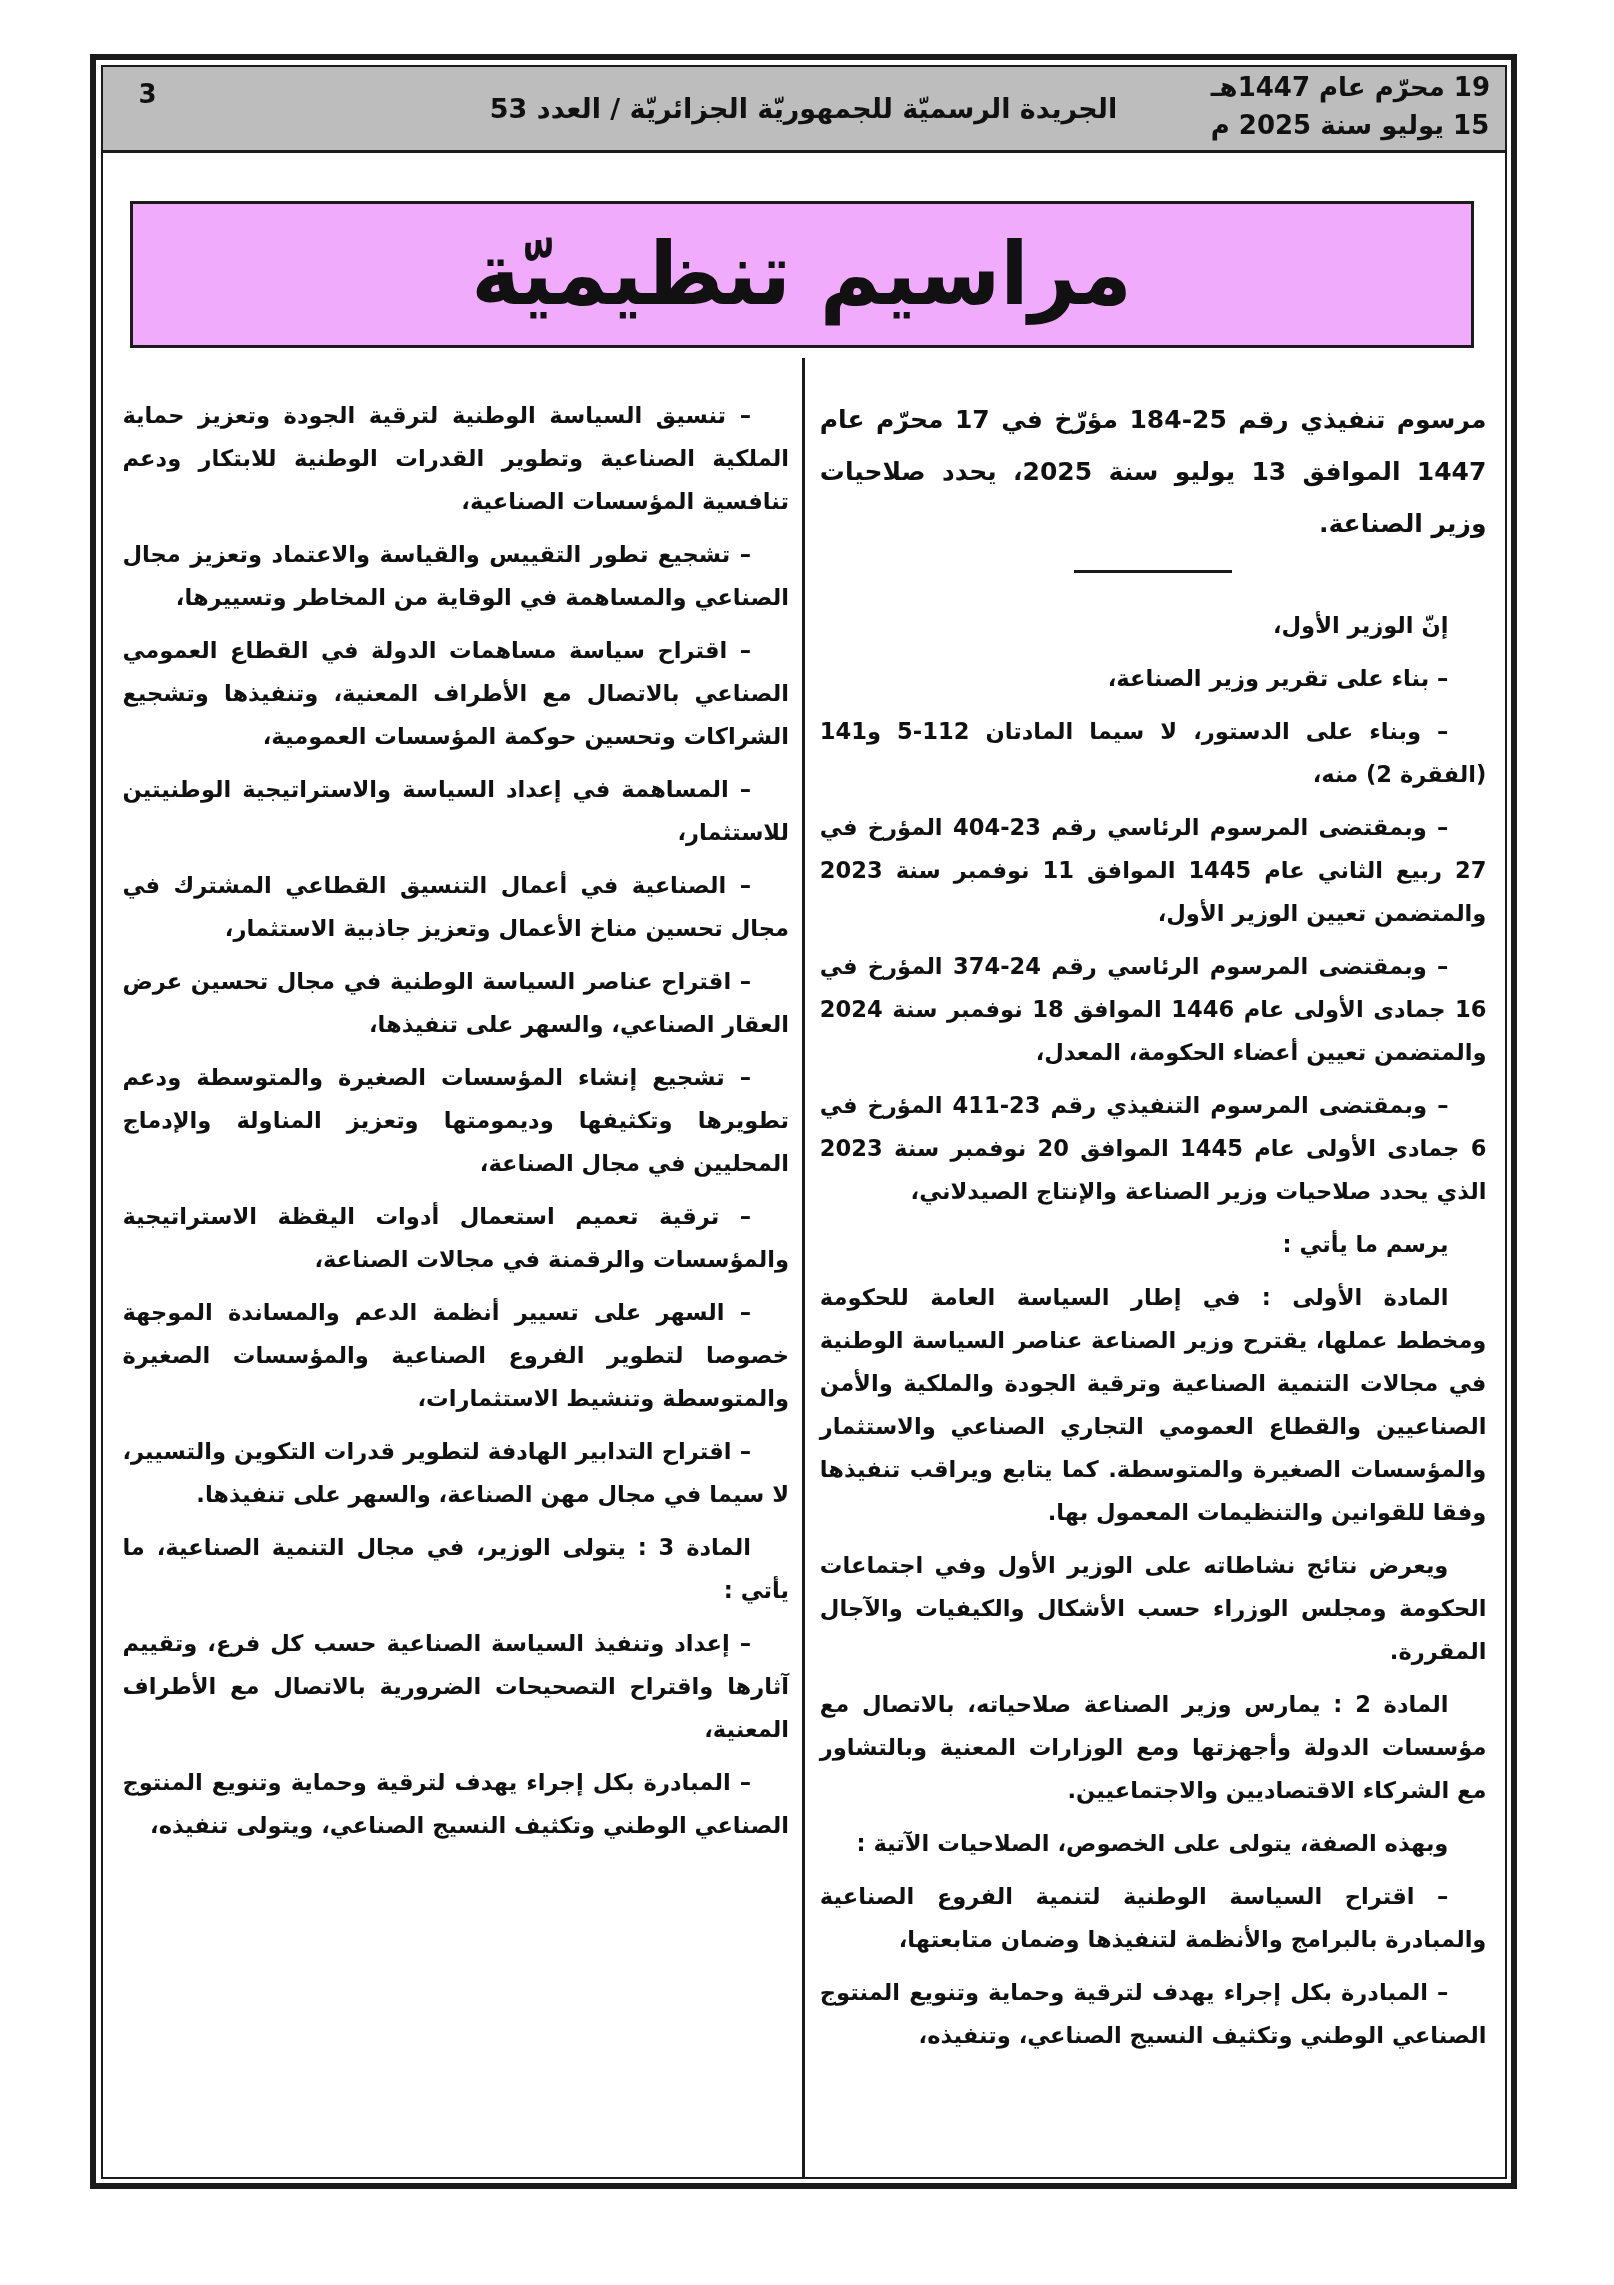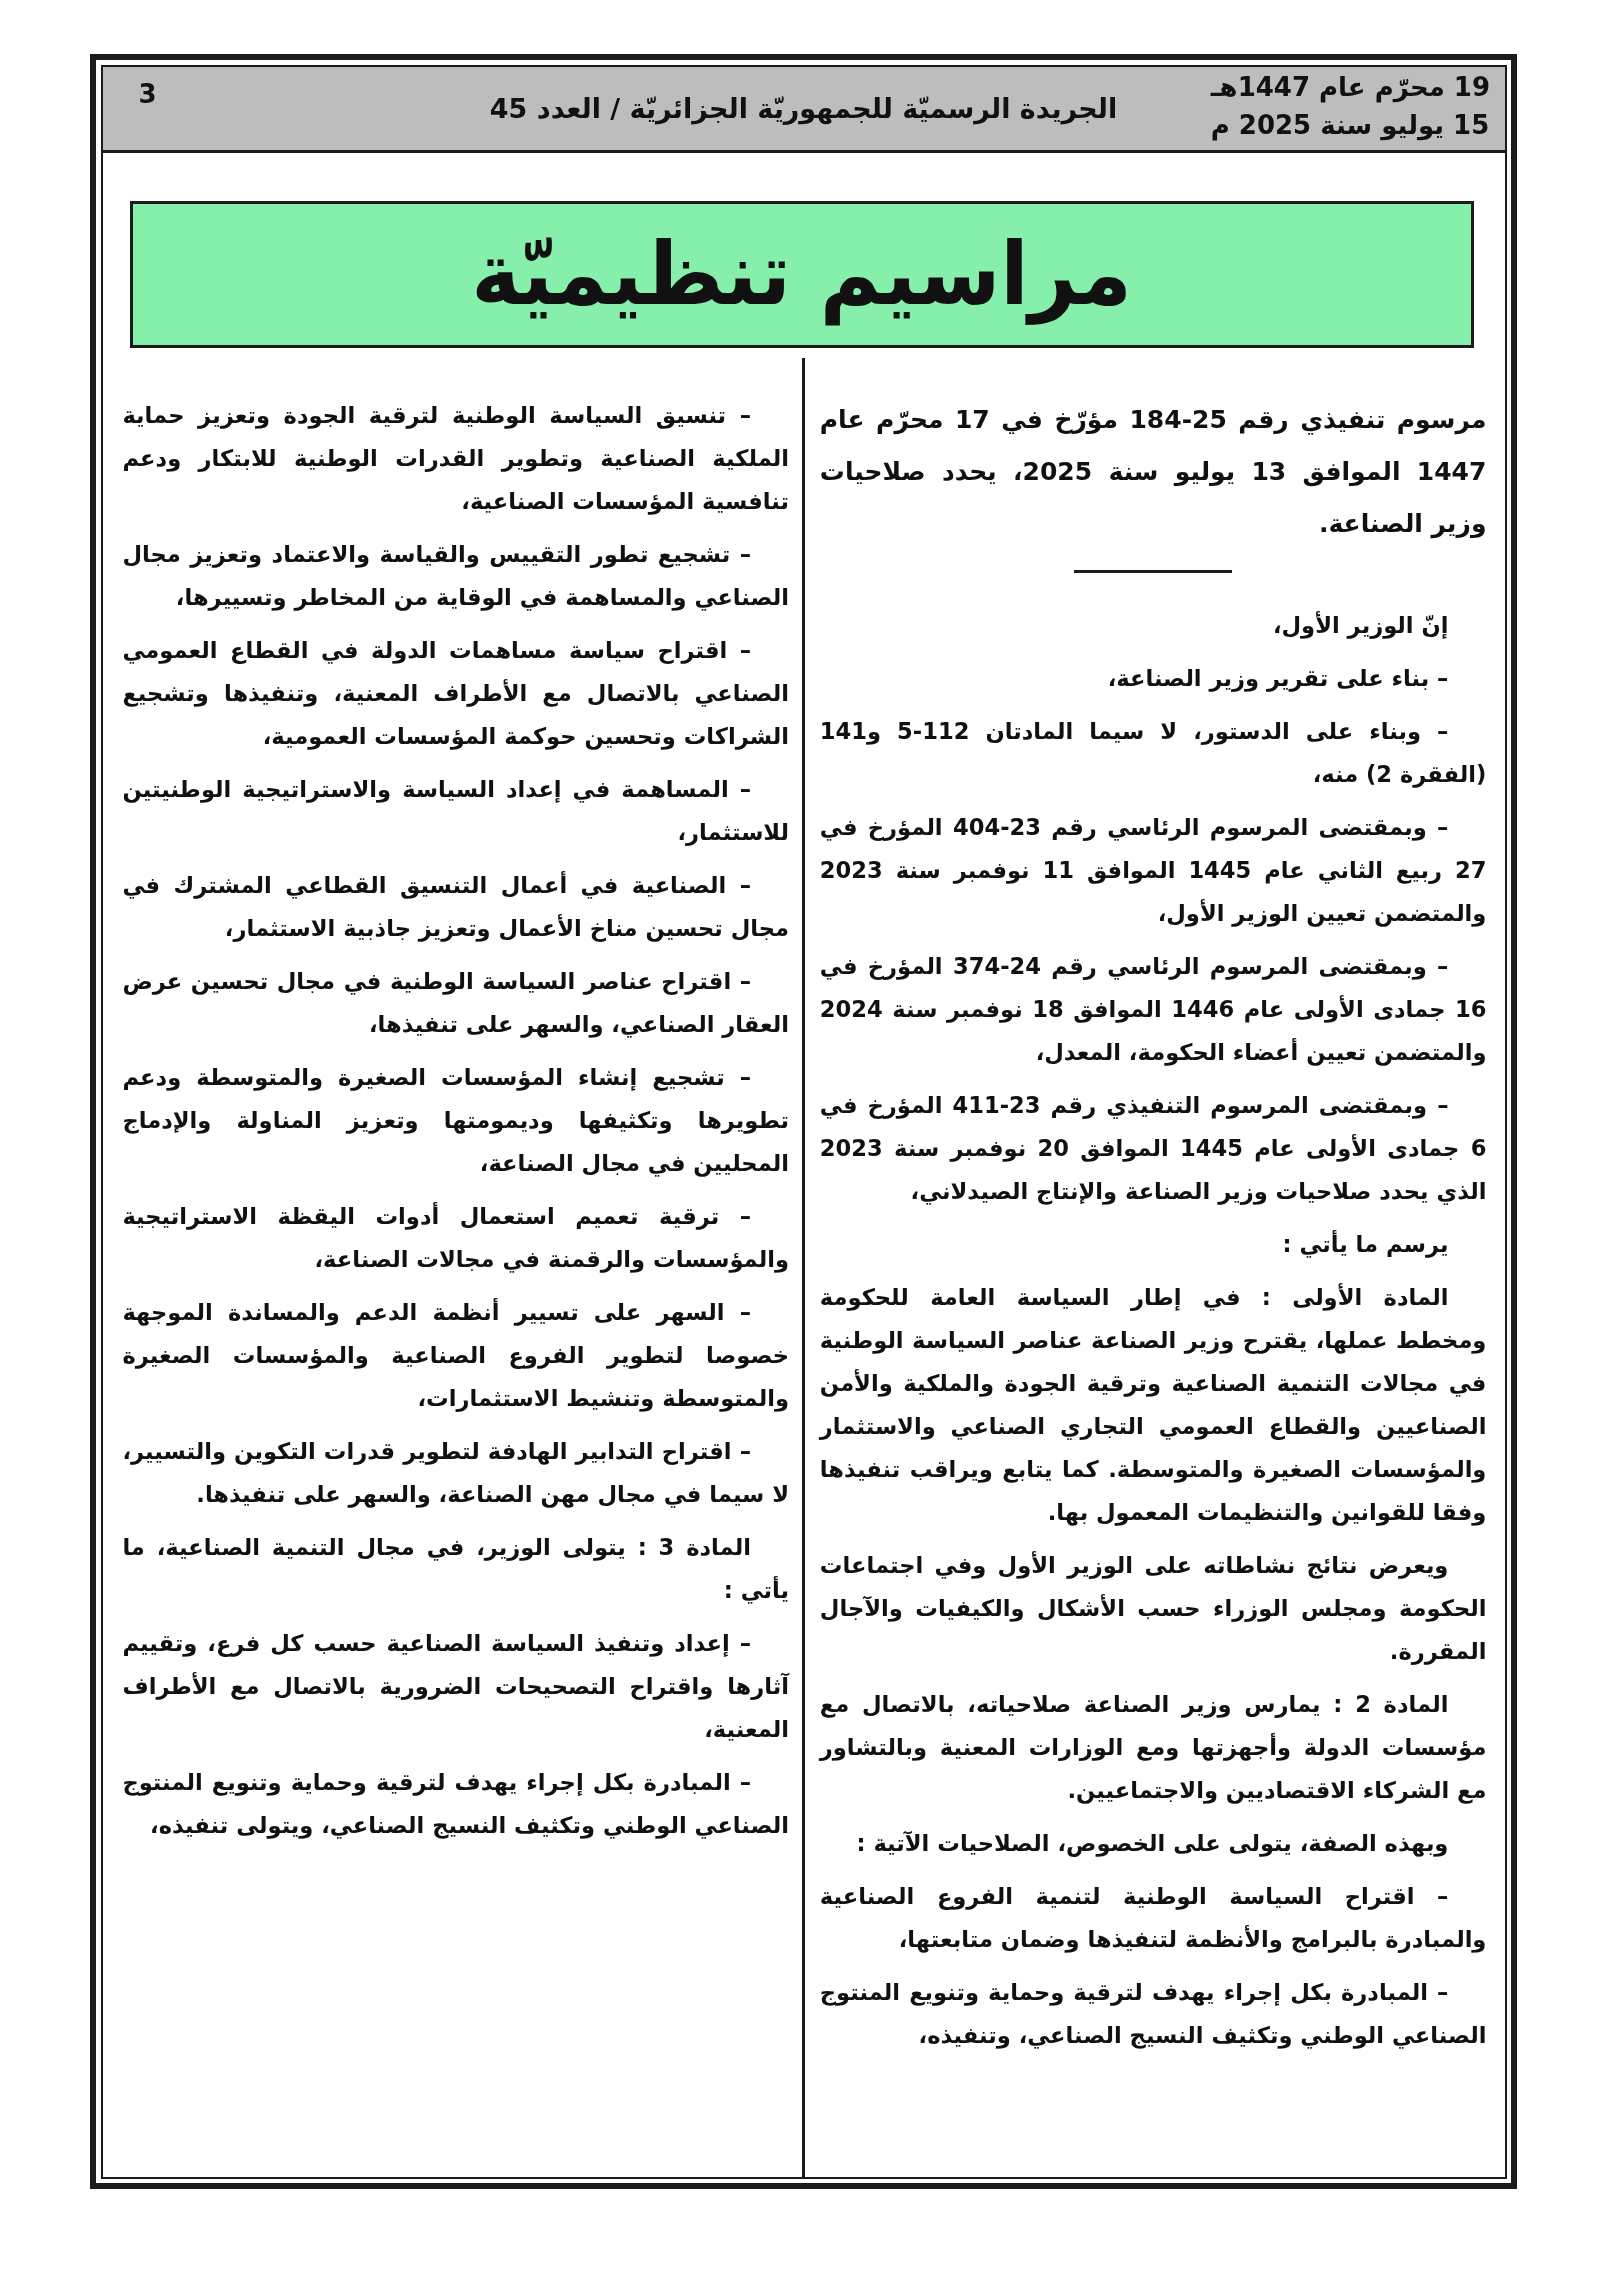--- a/index.html
+++ b/index.html
@@ -26,21 +26,21 @@
   .h-title{
     position:absolute;left:50%;top:50%;transform:translate(-50%,-50%);
     font-weight:bold;font-size:27px;white-space:nowrap;direction:rtl;
   }
   .h-pagenum{
     position:absolute;left:36px;top:12.7px;font-weight:bold;font-size:26px;
   }
   
   .banner{
     position:absolute;left:27px;right:31px;top:134px;height:147px;
-    background:#86efac;border:3.6px solid #1b1b1b;box-sizing:border-box;
+    background:#f0abfc;border:3.6px solid #1b1b1b;box-sizing:border-box;
     display:flex;align-items:center;justify-content:center;
   }
   .banner-text{
     font-size:83px;font-weight:bold;direction:rtl;white-space:nowrap;
     transform:scaleY(1.05);
   }
   
   .columns{
     position:absolute;top:291px;bottom:0;left:5.4px;right:5.4px;
     direction:rtl;display:flex;overflow:hidden;
@@ -69,21 +69,21 @@
 <body>
 
 <div class="frame-outer">
   <div class="frame-inner">
 
     <div class="header-band">
       <div class="h-dates">
         <div>19 محرّم عام 1447هـ</div>
         <div>15 يوليو سنة 2025 م</div>
       </div>
-      <div class="h-title">الجريدة الرسميّة للجمهوريّة الجزائريّة / العدد 45</div>
+      <div class="h-title">الجريدة الرسميّة للجمهوريّة الجزائريّة / العدد 53</div>
       <div class="h-pagenum">3</div>
     </div>
 
     <div class="banner">
       <div class="banner-text">مراسيم تنظيميّة</div>
     </div>
 
     <div class="columns">
 
       <div class="col">

